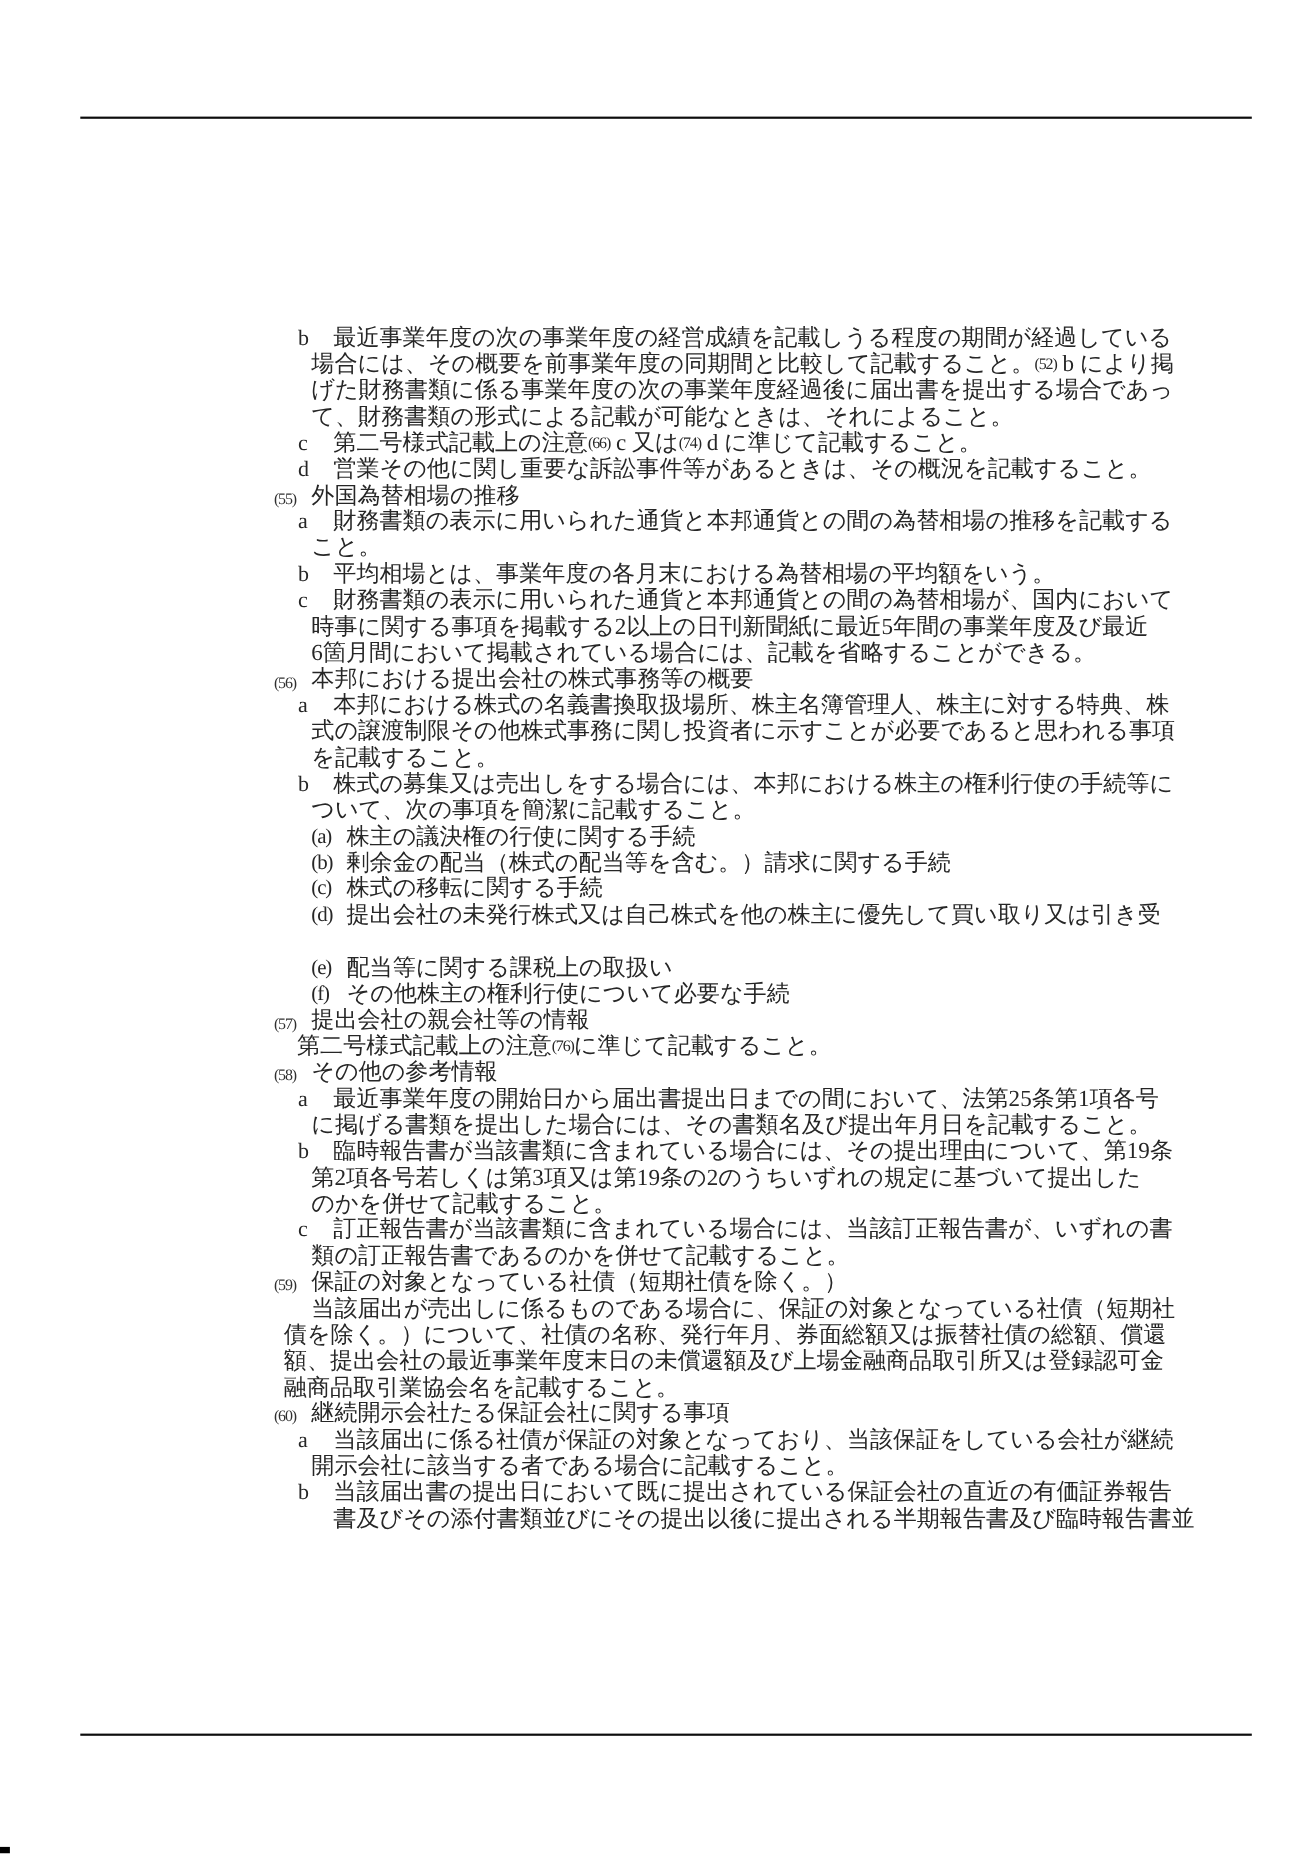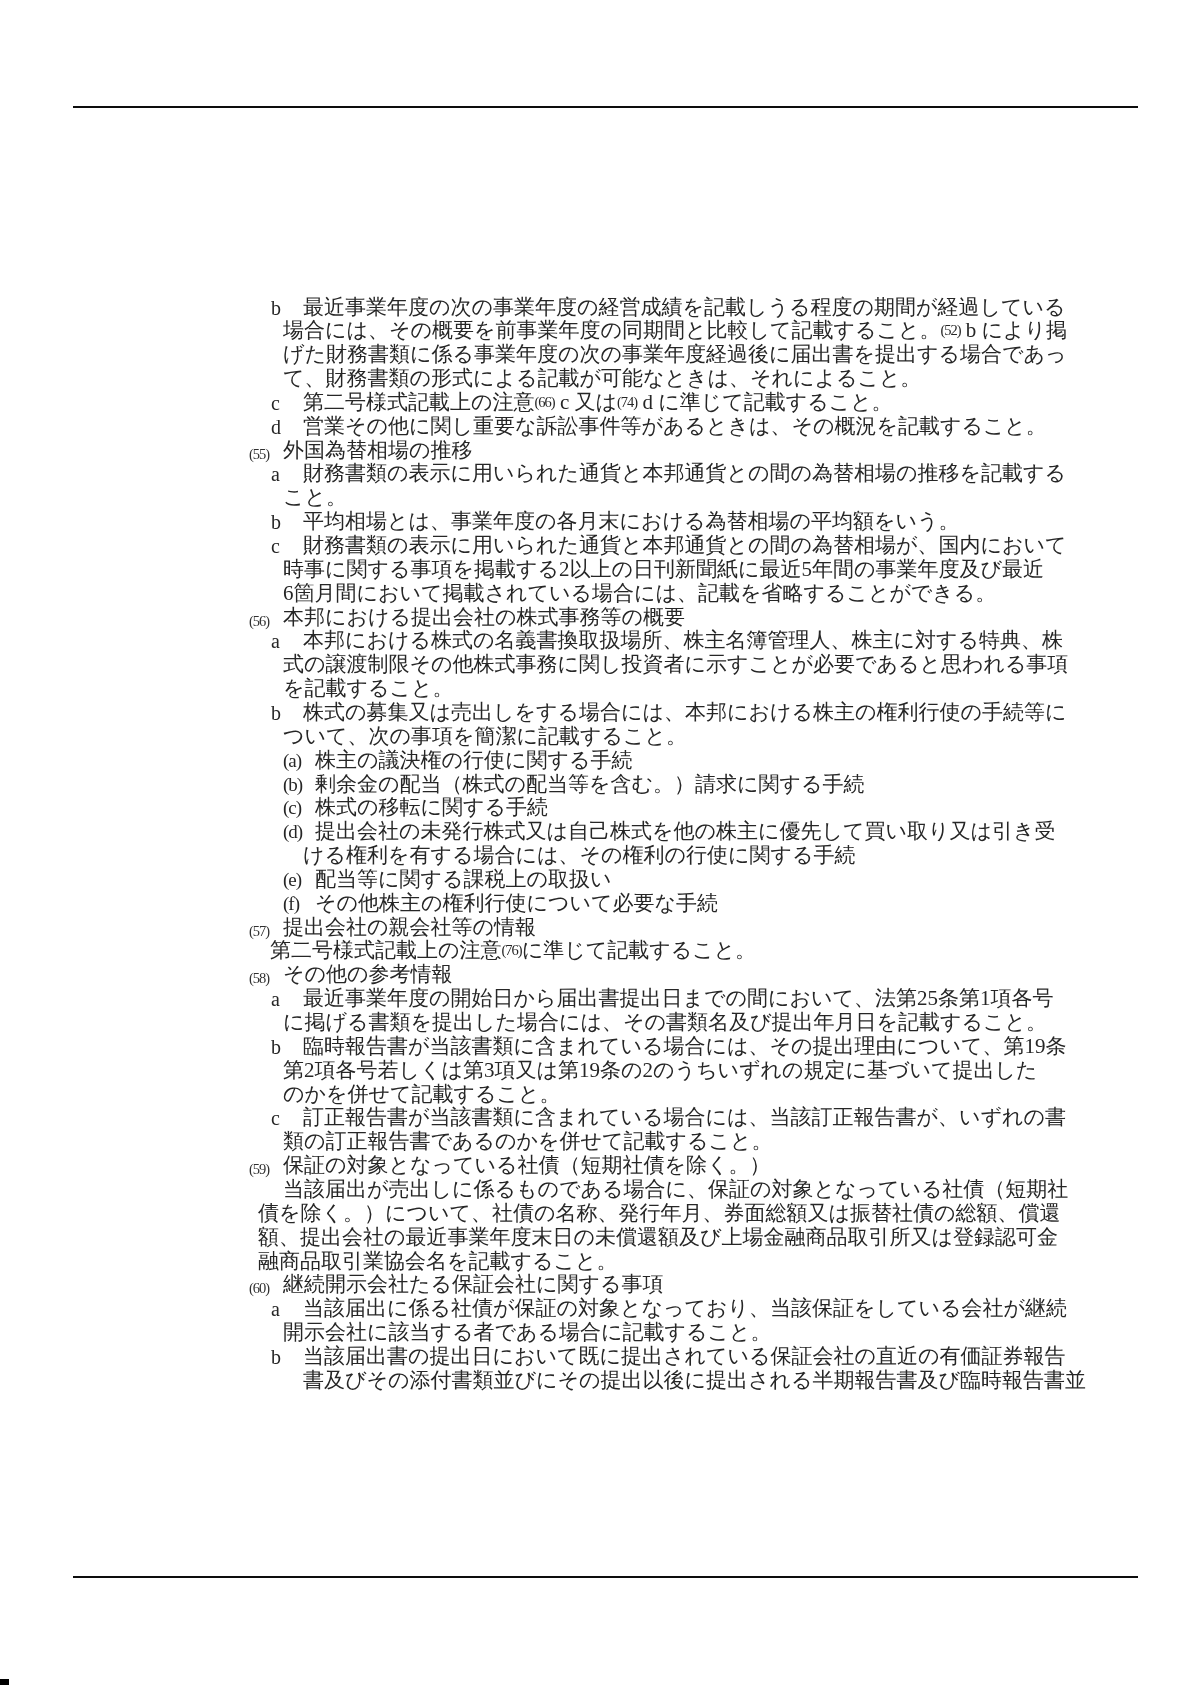--- a/index.html
+++ b/index.html
@@ -120,23 +120,20 @@
       <span class="txt" style="left: 315px;">剰余金の配当（株式の配当等を含む。）請求に関する手続</span>
     </div>
     <div class="line" style="top: 795px;">
       <span class="lab alpha" style="left: 283px;">(c)</span>
       <span class="txt" style="left: 315px;">株式の移転に関する手続</span>
     </div>
     <div class="line" style="top: 819px;">
       <span class="lab alpha" style="left: 283px;">(d)</span>
       <span class="txt" style="left: 315px;">提出会社の未発行株式又は自己株式を他の株主に優先して買い取り又は引き受</span>
     </div>
-    <div class="line" style="top: 843px;">
-      <span class="txt" style="left: 303px;">ける権利を有する場合には、その権利の行使に関する手続</span>
-    </div>
     <div class="line" style="top: 867px;">
       <span class="lab alpha" style="left: 283px;">(e)</span>
       <span class="txt" style="left: 315px;">配当等に関する課税上の取扱い</span>
     </div>
     <div class="line" style="top: 891px;">
       <span class="lab alpha" style="left: 283px;">(f)</span>
       <span class="txt" style="left: 315px;">その他株主の権利行使について必要な手続</span>
     </div>
     <div class="line" style="top: 915px;">
       <span class="lab num" style="left: 249px;">(57)</span>

